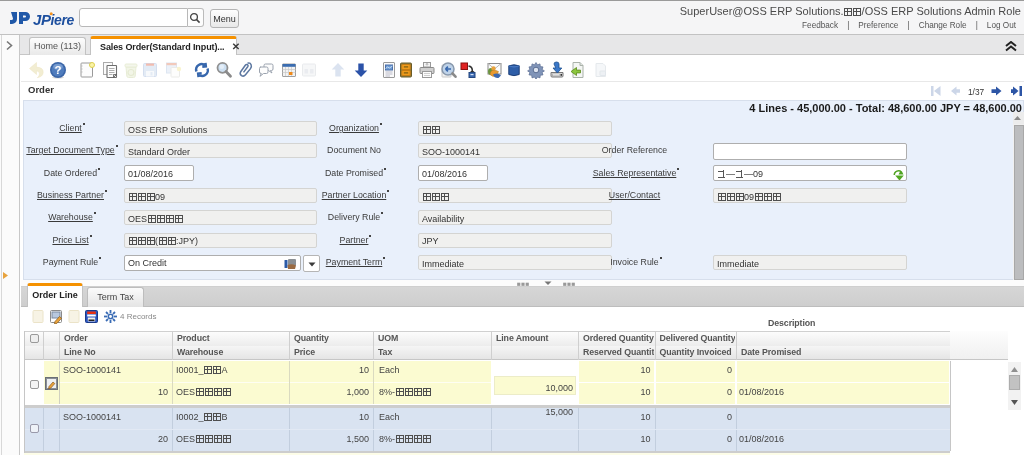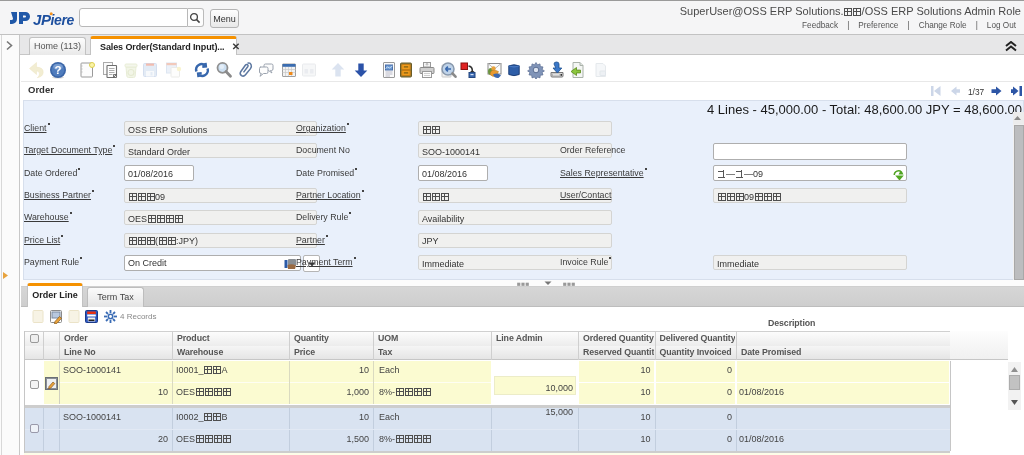--- a/index.html
+++ b/index.html
@@ -1,20 +1,20 @@
 <!DOCTYPE html>
 <html><head>
 <meta charset="utf-8">
 <style>
 * { margin:0; padding:0; box-sizing:border-box; }
 svg { display:block; }
 html,body { width:1024px; height:455px; overflow:hidden; }
 body { font-family:"Liberation Sans", sans-serif; position:relative; background:#fff; }
 .abs { position:absolute; }
-.lbl { position:absolute; font-size:8.8px; color:#3a3a3a; text-align:left; white-space:nowrap; }
+.lbl { position:absolute; font-size:8.8px; color:#3a3a3a; text-align:center; white-space:nowrap; }
 .lbl a { color:#3a3a3a; text-decoration:underline; }
 .fld { position:absolute; font-size:9px; color:#333; padding:2.5px 3px 0 3px; white-space:nowrap; overflow:hidden; }
 .ro  { background:#f0f0ef; border:1px solid #d4d4d2; border-radius:2px; }
 .wh  { background:#fff; border:1px solid #aeaeae; border-radius:2px; }
 .star { display:inline-block; width:2px; height:2px; background:#444; vertical-align:6px; margin-left:1px; }
 .hcell { position:absolute; letter-spacing:-0.1px; font-size:8.8px; font-weight:bold; color:#555; padding:1.5px 0 0 5px; white-space:nowrap; overflow:hidden; }
 .dcell { position:absolute; font-size:9px; color:#444; white-space:nowrap; overflow:hidden; padding-top:3px; }
 .num { text-align:right; }
 .kt { display:inline-block; width:7px; height:7.5px; margin:0 1px -1px 1px;
   background:
@@ -285,21 +285,21 @@
 <text x="43" y="9.5" font-size="8.3" fill="#333">1/37</text>
 <path d="M66.5 4.3 h4.5 V1.5 L76.5 6 L71 10.5 V7.9 h-4.5 Z" fill="#2d55a5"></path>
 <g fill="#2d55a5">
         <path d="M88 1.5 L93.5 6 L88 10.5 V7.9 h-2 V4.3 h2 Z"></path>
         <rect x="94.5" y="1" width="2.5" height="10"></rect>
       </g>
 </svg>
   </div>
 
 <div class="abs" style="left:23px;top:100px;width:1001px;height:180px;background:#e9f0fb;border:1px solid #d7dfec;"></div>
-<div class="abs" style="right:2px;top:101.5px;font-size:13px;font-weight:normal;color:#1a1a1a;">4 Lines - 45,000.00 - Total: 48,600.00 JPY = 48,600.00</div>
+<div class="abs" style="right:2px;top:101.5px;font-size:11px;font-weight:bold;color:#1a1a1a;">4 Lines - 45,000.00 - Total: 48,600.00 JPY = 48,600.00</div>
 
 <div class="abs" style="left:1013px;top:112px;width:11px;height:170px;background:#f0f0f0;">
   <div class="abs" style="left:0;top:0;width:11px;height:12px;background:#ececec;text-align:center;">
       <svg width="9" height="9" viewBox="0 0 9 9" style="margin-top:2px">
         <path d="M1 6 L4.5 2 L8 6 Z" fill="#8a8a8a"></path>
       </svg>
     </div>
   <div class="abs" style="left:0.5px;top:13px;width:10px;height:155px;background:#bcbdbf;border:1px solid #a8a8a8;"></div>
 </div>
 
@@ -416,21 +416,21 @@
 <div class="abs" style="left:120px;top:312px;font-size:8px;color:#888;">4 Records</div>
 
 <div id="grid">
 <div class="abs" style="left:24px;top:331px;width:926px;height:14.5px;background:linear-gradient(#fcfcfc,#ececec);border-top:1px solid #d0d0d0;"></div>
 <div class="abs" style="left:24px;top:345.5px;width:926px;height:14.5px;background:linear-gradient(#f5f5f5,#e5e5e5);border-bottom:1px solid #c6c6c6;"></div>
 <div class="abs" style="left:950px;top:331px;width:58px;height:29.0px;background:linear-gradient(#fdfdfd,#f0f0f0);border-bottom:1px solid #c6c6c6;"></div>
 <div class="hcell" style="left:59px;top:331px;width:112px;height:14.5px;">Order</div>
 <div class="hcell" style="left:172px;top:331px;width:116px;height:14.5px;">Product</div>
 <div class="hcell" style="left:289px;top:331px;width:83px;height:14.5px;">Quantity</div>
 <div class="hcell" style="left:373px;top:331px;width:117px;height:14.5px;">UOM</div>
-<div class="hcell" style="left:491px;top:331px;width:86px;height:14.5px;">Line Admin</div>
+<div class="hcell" style="left:491px;top:331px;width:86px;height:14.5px;">Line Amount</div>
 <div class="hcell" style="left:578px;top:331px;width:90px;height:14.5px;">Ordered Quantity</div>
 <div class="hcell" style="left:654.5px;top:331px;width:80.5px;height:14.5px;">Delivered Quantity</div>
 <div class="hcell" style="left:736px;top:316px;width:213px;height:14.5px;padding-left:32px;">Description</div>
 <div class="hcell" style="left:59px;top:345.5px;width:112px;height:14.5px;">Line No</div>
 <div class="hcell" style="left:172px;top:345.5px;width:116px;height:14.5px;">Warehouse</div>
 <div class="hcell" style="left:289px;top:345.5px;width:73px;height:14.5px;">Price</div>
 <div class="hcell" style="left:373px;top:345.5px;width:117px;height:14.5px;">Tax</div>
 <div class="hcell" style="left:578px;top:345.5px;width:75.5px;height:14.5px;">Reserved Quantity</div>
 <div class="hcell" style="left:654.5px;top:345.5px;width:80.5px;height:14.5px;">Quantity Invoiced</div>
 <div class="hcell" style="left:736px;top:345.5px;width:213px;height:14.5px;">Date Promised</div>

